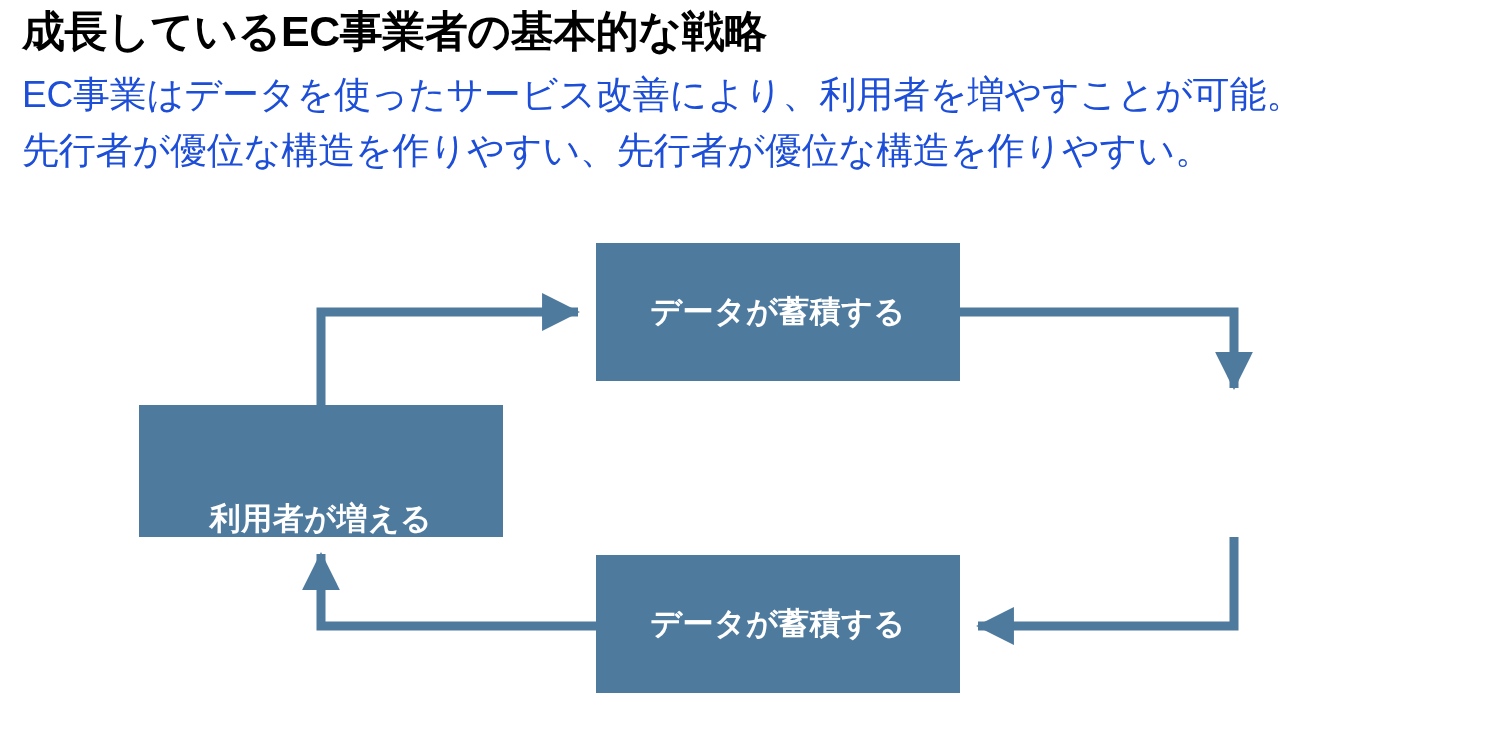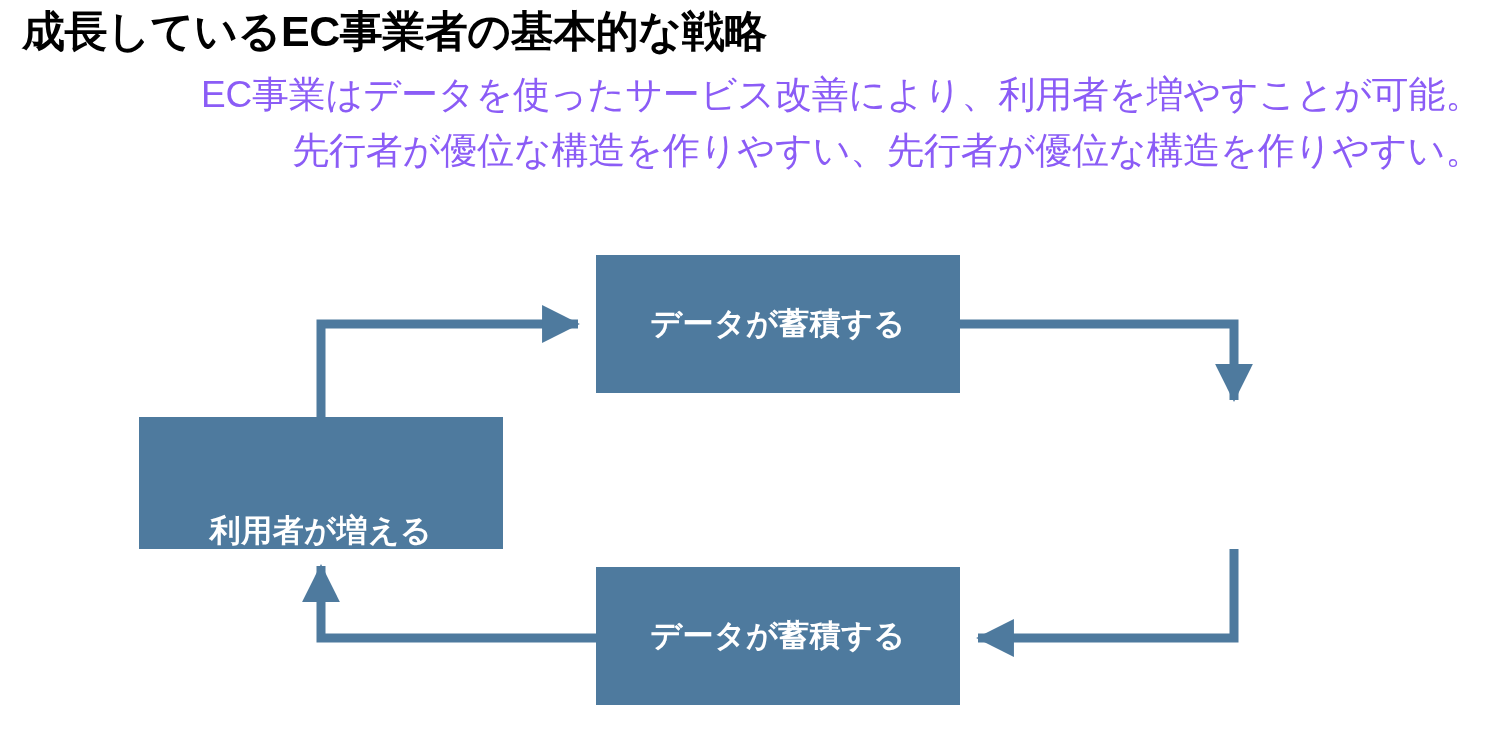--- a/index.html
+++ b/index.html
@@ -41,29 +41,28 @@
   .slide-subtitle {
     margin: 0;
     padding-top: 10px;
   }
   .subtitle-line {
     font-size: 37px;
     font-weight: normal;
     line-height: 1.52;
     letter-spacing: -0.2px;
     white-space: nowrap;
-    color: #8b5cf6;
-    text-align: right;
+    color: #1d4ed8;
   }
 
   
   .diagram {
     position: absolute;
     left: 0;
-    top: 228px;
+    top: 216px;
     width: 1472px;
     height: 512px;
   }
   .diagram svg {
     position: absolute;
     left: 0;
     top: 0;
     width: 1498px;
     height: 512px;
   }

